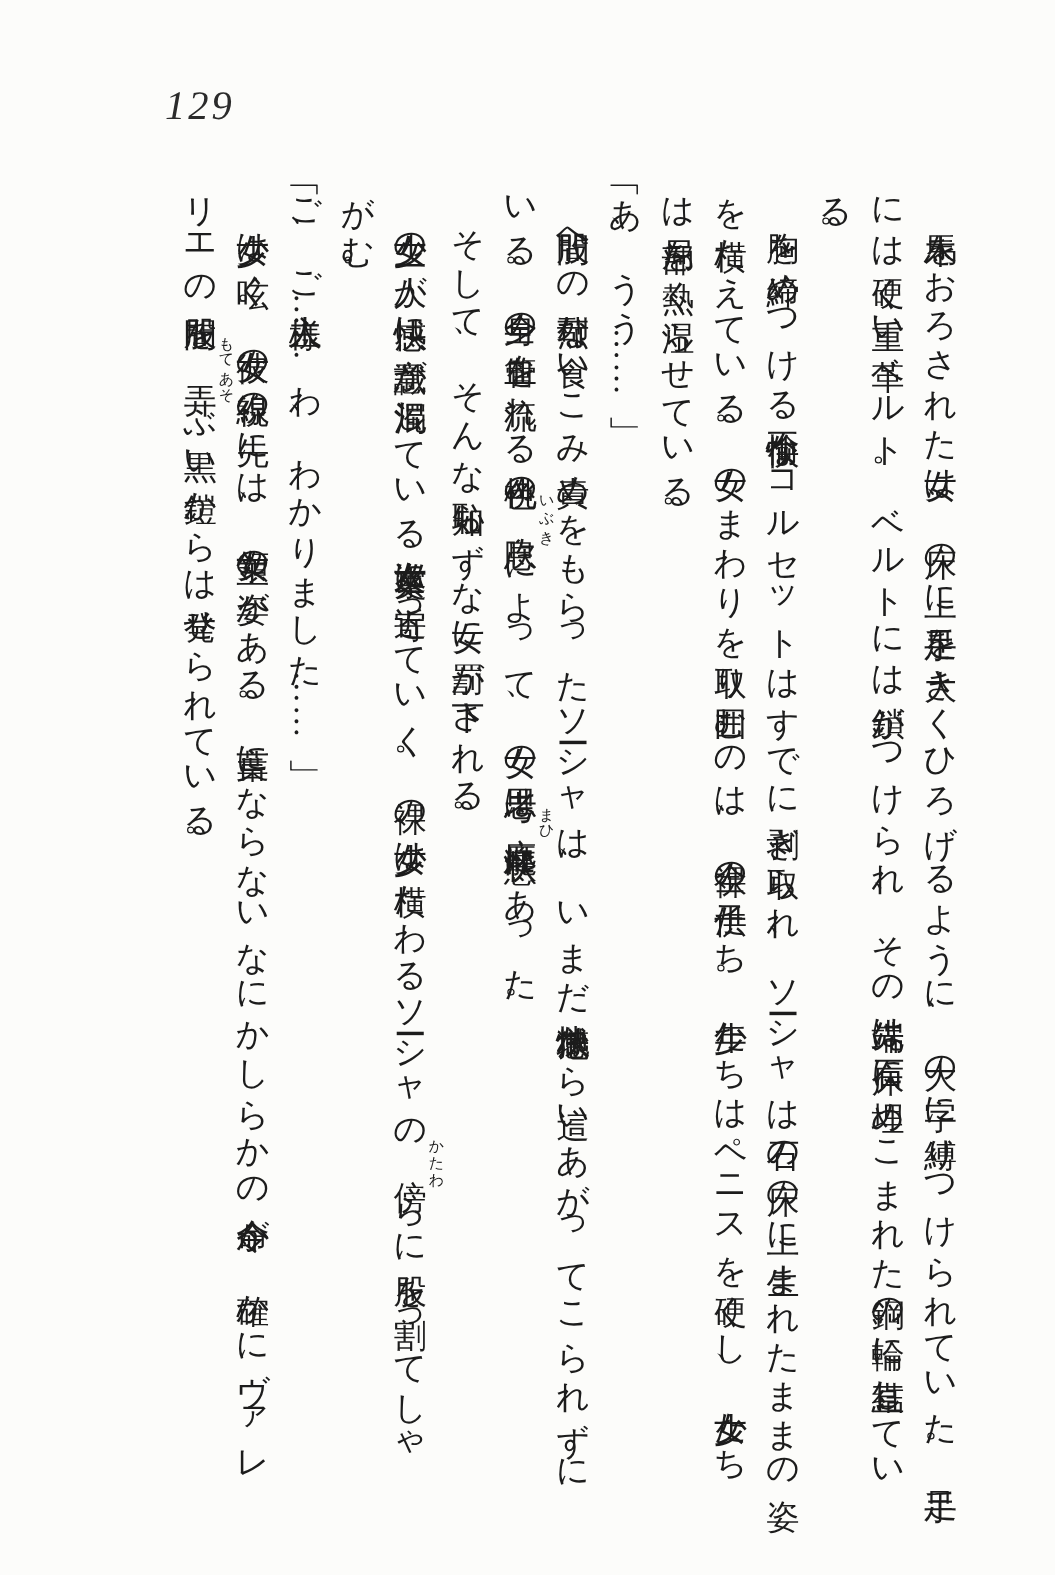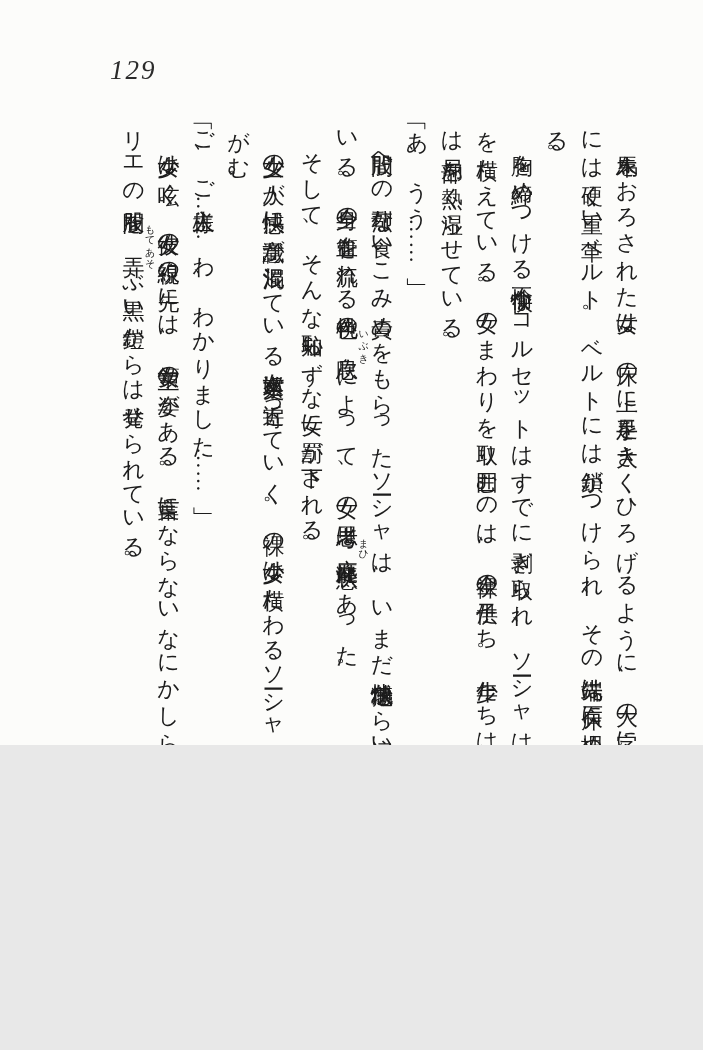--- a/index.html
+++ b/index.html
@@ -3,21 +3,21 @@
 <meta charset="utf-8">
 <style>
   html, body {
     margin: 0;
     padding: 0;
     background: #e8e8e8;
   }
   .page {
     position: relative;
     width: 703px;
-    height: 745px;
+    height: 1050px;
     margin: 0 auto;
     background: #fcfcfa;
     overflow: hidden;
     font-family: "Liberation Serif", "DejaVu Serif", serif;
   }
   .page-number {
     position: absolute;
     top: 55px;
     left: 110px;
     font-size: 27px;

